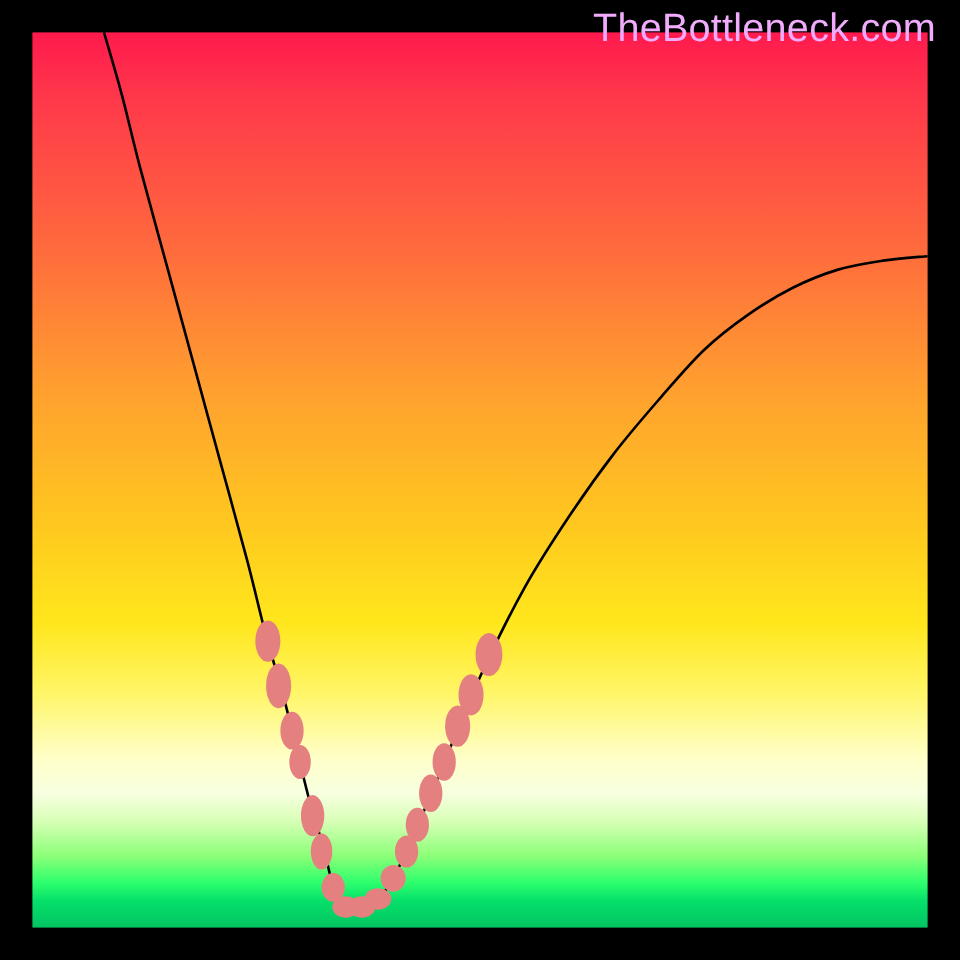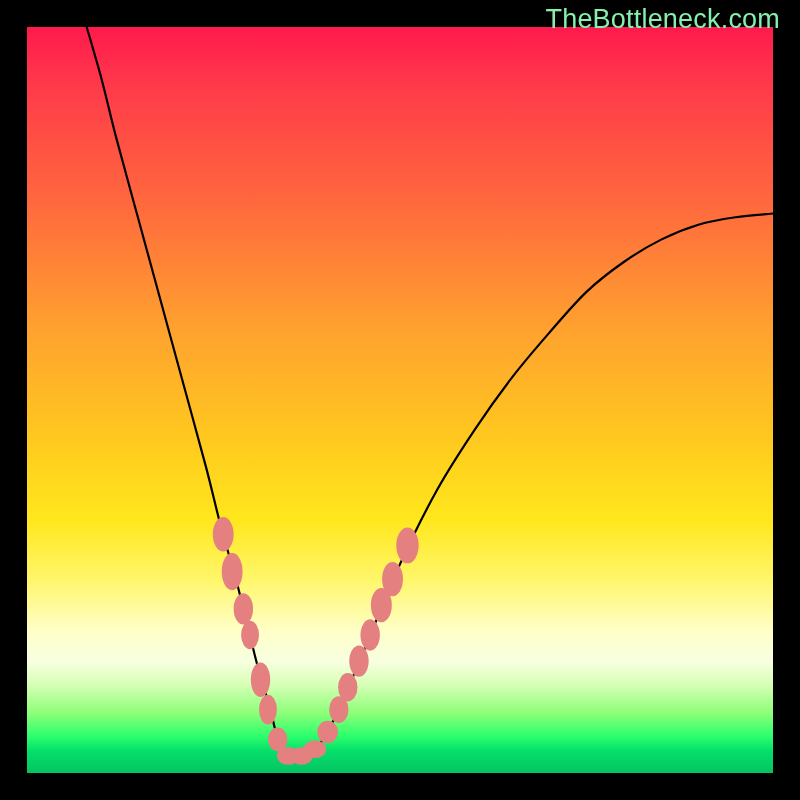--- a/index.html
+++ b/index.html
@@ -38,22 +38,22 @@
       #8cff78 92%,
       #2dff6d 95%,
       #06e06a 97%,
       #03c462 100%
     );
   }
   .watermark {
     position: absolute;
     top: 4px;
     right: 20px;
-    color: #86efac;
-    font-size: 27px;
+    color: #f0abfc;
+    font-size: 33px;
     font-weight: 500;
     letter-spacing: 0.2px;
     pointer-events: none;
     user-select: none;
   }
   svg.curve {
     position: absolute;
     inset: 0;
     pointer-events: none;
     overflow: visible;

